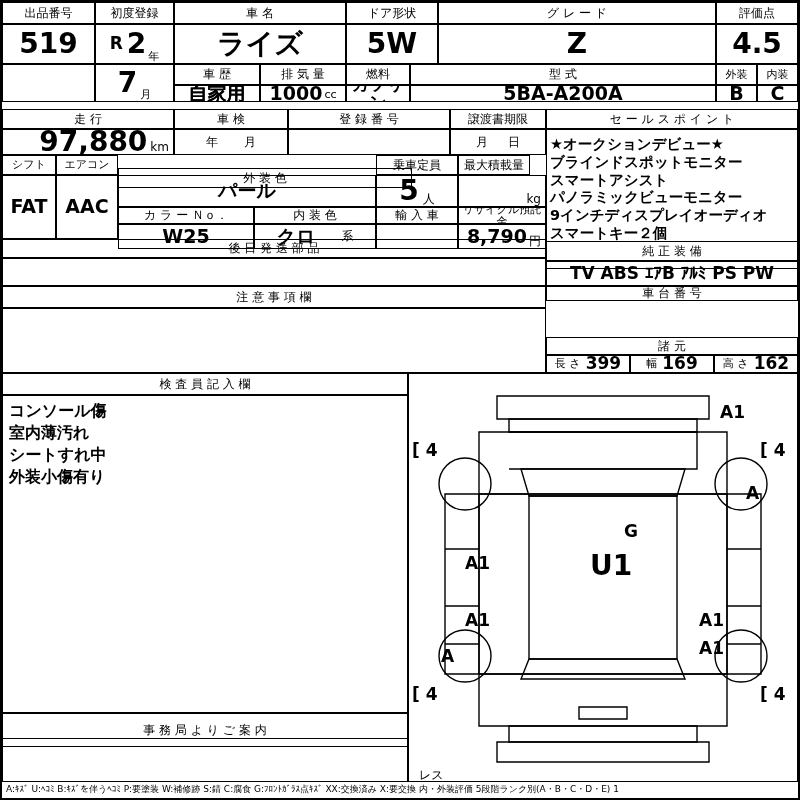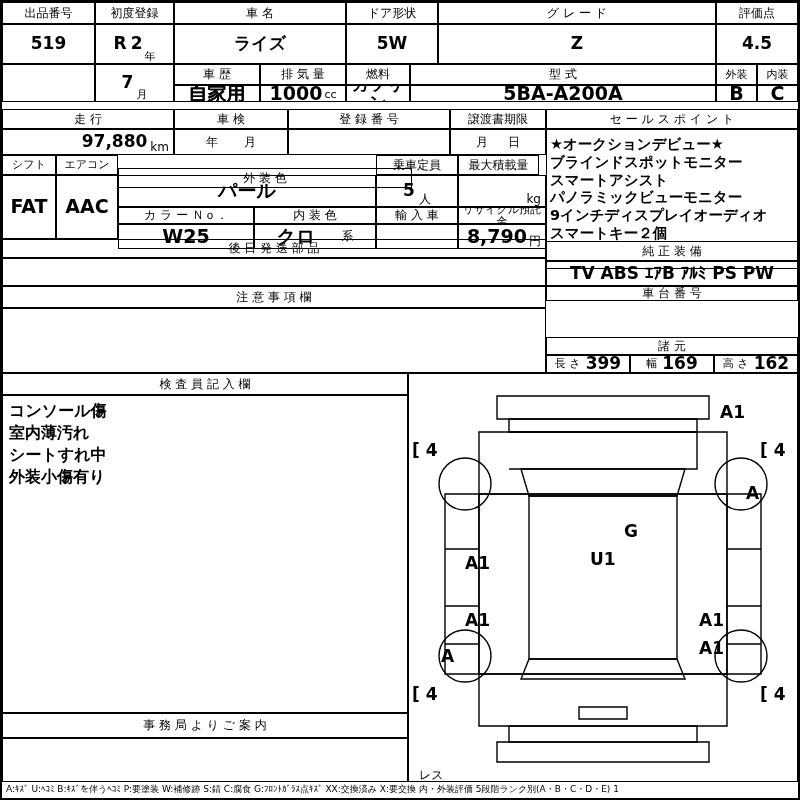--- a/index.html
+++ b/index.html
@@ -2,21 +2,21 @@
 <html><head>
 <meta charset="utf-8">
 <style>
   html,body{margin:0;padding:0;background:#fff;}
   body{width:800px;height:800px;font-family:"DejaVu Sans","Liberation Sans",sans-serif;color:#000;}
   .sheet{position:relative;width:800px;height:800px;box-sizing:border-box;border:2px solid #000;}
   .cell{position:absolute;box-sizing:border-box;border:1px solid #000;display:flex;align-items:center;justify-content:center;overflow:hidden;text-align:center;line-height:1.05;}
   .nb{border:none;}
   .lbl{font-size:12px;}
   .lbl-s{font-size:11px;}
-  .val{font-size:17px;font-weight:bold;}
+  .val{font-size:28px;font-weight:bold;}
   .val-s{font-size:17px;font-weight:bold;}
   .val-m{font-size:19px;font-weight:bold;}
   .left{justify-content:flex-start;padding-left:4px;}
   .right{justify-content:flex-end;padding-right:4px;}
   .col{flex-direction:column;}
   .sp{font-size:14.5px;font-weight:bold;text-align:left;justify-content:flex-start;align-items:flex-start;padding-left:3px;}
   .sp div{line-height:1.23;white-space:nowrap;}
   .insp{font-size:16px;font-weight:bold;text-align:left;align-items:flex-start;justify-content:flex-start;padding:4px 0 0 6px;}
   .insp div{line-height:1.38;}
   .tiny{font-size:9px;}
@@ -100,21 +100,21 @@
     <div>スマートアシスト</div>
     <div>パノラミックビューモニター</div>
     <div>9インチディスプレイオーディオ</div>
     <div>スマートキー２個</div>
   </div>
 
   <div class="cell lbl-s" style="left:0;top:153px;width:54px;height:20px;">シフト</div>
   <div class="cell lbl-s" style="left:54px;top:153px;width:62px;height:20px;">エアコン</div>
   <div class="cell lbl" style="left:116px;top:166px;width:294px;height:20px;">外 装 色</div>
   <div class="cell lbl" style="left:374px;top:153px;width:82px;height:20px;">乗車定員</div>
-  <div class="cell lbl" style="left:456px;top:153px;width:81px;height:20px;font-family:Liberation Serif, serif;">最大積載量</div>
+  <div class="cell lbl" style="left:456px;top:153px;width:72px;height:20px;font-family:Liberation Serif, serif;">最大積載量</div>
 
   <div class="cell val-m" style="left:0;top:173px;width:54px;height:64px;">FAT</div>
   <div class="cell val-m" style="left:54px;top:173px;width:62px;height:64px;">AAC</div>
 
   <div class="cell val-m" style="left:116px;top:173px;width:258px;height:32px;">パール</div>
   <div class="cell" style="left:374px;top:173px;width:82px;height:32px;">
     <span class="val">5</span>
     <span class="lbl" style="align-self:flex-end;margin-left:4px;">人</span>
   </div>
   <div class="cell right" style="left:456px;top:173px;width:88px;height:32px;">
@@ -164,21 +164,21 @@
   </div>
 
   <div class="cell lbl" style="left:0;top:371px;width:406px;height:22px;">検 査 員 記 入 欄</div>
   <div class="cell insp col" style="left:0;top:393px;width:406px;height:318px;">
     <div>コンソール傷</div>
     <div>室内薄汚れ</div>
     <div>シートすれ中</div>
     <div>外装小傷有り</div>
   </div>
 
-  <div class="cell lbl" style="left:0;top:711px;width:406px;height:25px;">事 務 局 よ り ご 案 内</div>
+  <div class="cell lbl" style="left:0;top:711px;width:406px;height:34px;">事 務 局 よ り ご 案 内</div>
   <div class="cell" style="left:0;top:736px;width:406px;height:44px;"></div>
 
   <div class="cell" style="left:406px;top:371px;width:390px;height:409px;"></div>
 
   <svg width="388" height="407" style="position:absolute;left:407px;top:372px;" viewBox="0 0 388 407">
     <g fill="none" stroke="#000" stroke-width="1.4">
 
       <path d="M88 22 L300 22 L300 45 L88 45 Z"></path>
       <path d="M100 45 L288 45 L288 58 L100 58 Z"></path>
 

